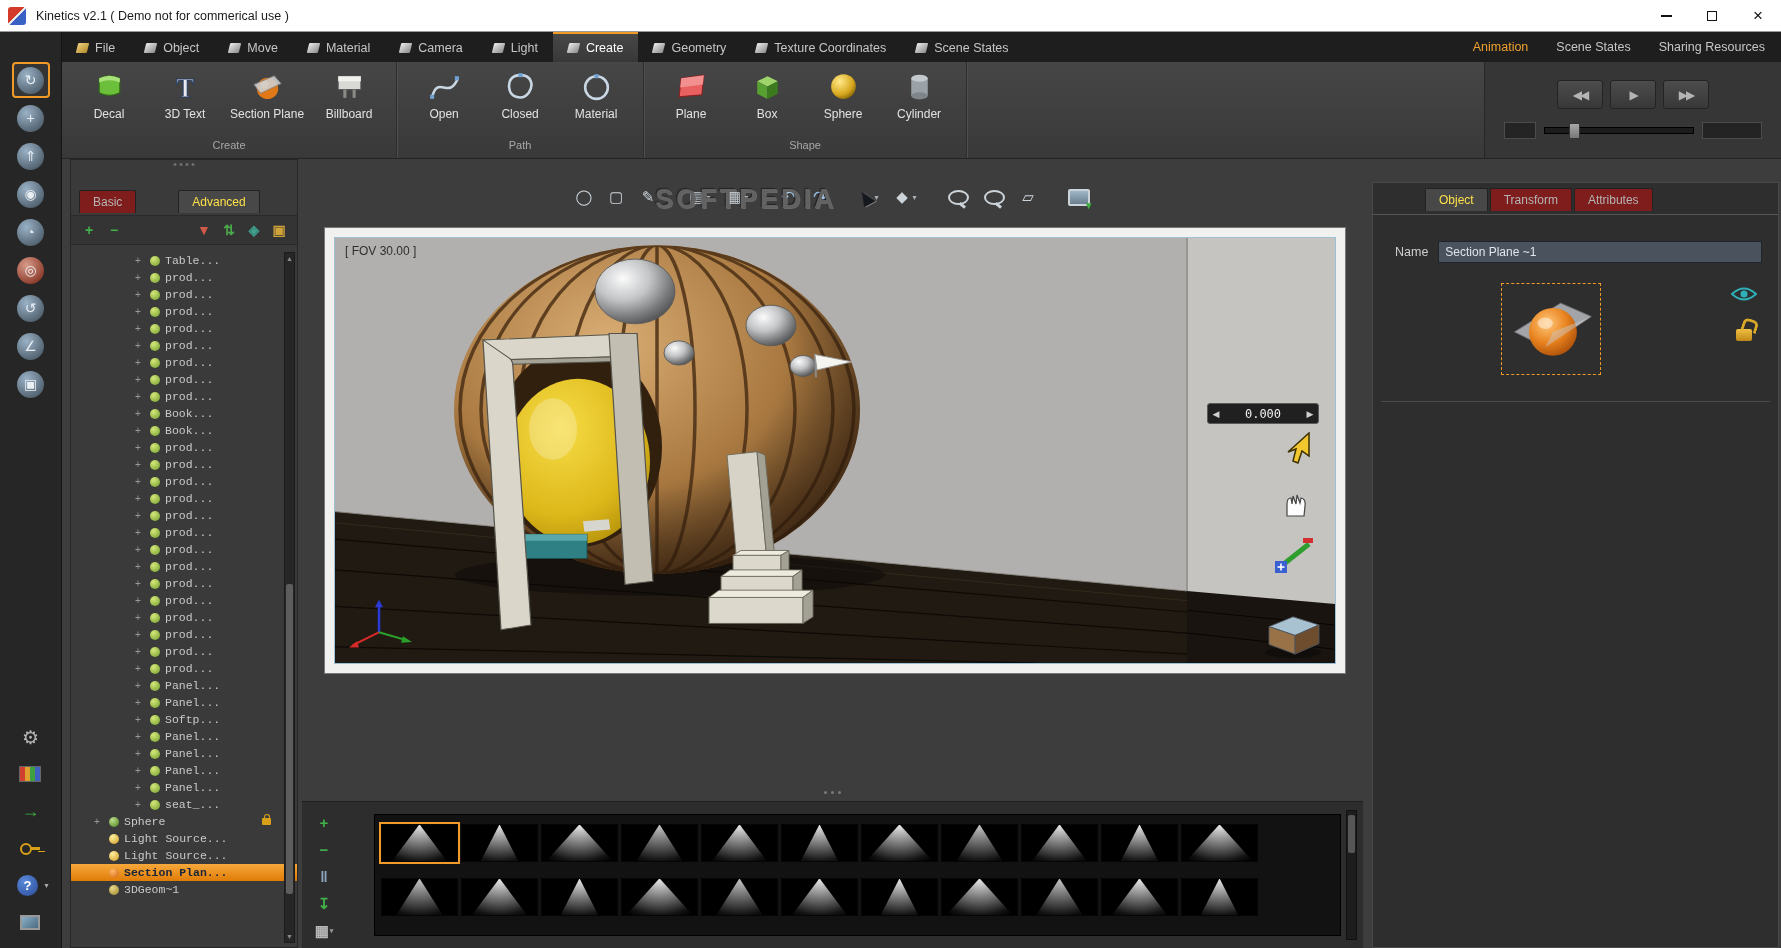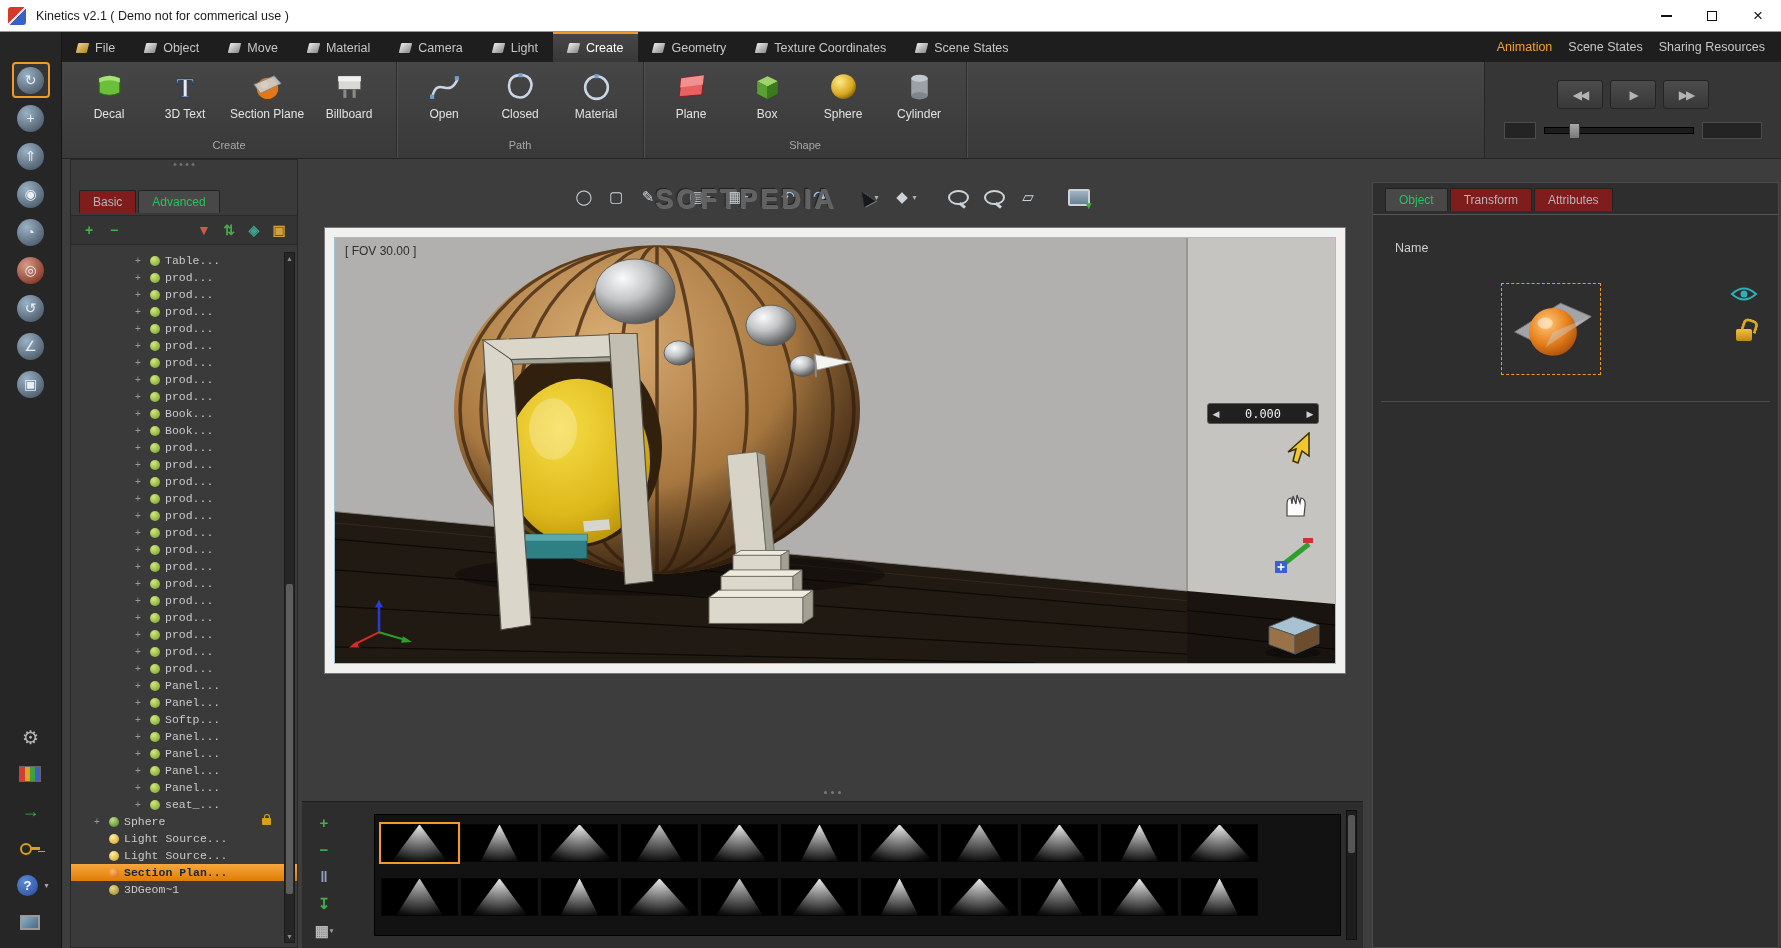--- a/index.html
+++ b/index.html
@@ -35,21 +35,21 @@
   .bico.gallery-icon{width:20px;height:15px;border:2px solid #999;background:linear-gradient(135deg,#8ab0c8,#4a6a80);box-sizing:border-box;}
   .sbdd{font-size:8px;color:#aaa;}
 
   
   #tabrow{position:absolute;left:62px;top:32px;width:1719px;height:30px;background:#1e1e1e;display:flex;align-items:stretch;z-index:20;}
   #menu-tabs{display:flex;}
   .mtab{display:flex;align-items:center;gap:7px;padding:0 15px;font-size:12.5px;color:#c6c6c6;border-top:2px solid transparent;box-sizing:border-box;white-space:nowrap;}
   .mtab.active{background:linear-gradient(#474747,#383838);color:#fff;border-top-color:#f09a28;}
   .mtab-ico{width:11px;height:10px;background:linear-gradient(135deg,#ececec,#8a8a8a);transform:skewX(-14deg);border-radius:1px;flex:none;}
   .mtab-ico.gold{background:linear-gradient(135deg,#f0d080,#b08a28);}
-  #right-tabs{margin-left:auto;display:flex;align-items:center;gap:16px;padding-right:16px;}
+  #right-tabs{margin-left:auto;display:flex;align-items:center;gap:28px;padding-right:16px;}
   .rtab{font-size:12.5px;color:#c6c6c6;white-space:nowrap;}
   .rtab.active{color:#f0a22e;}
 
   
   #ribbon{position:absolute;left:62px;top:62px;width:1719px;height:97px;background:linear-gradient(#464646,#393939);border-bottom:1px solid #242424;box-sizing:border-box;}
   #ribbon-groups{display:flex;height:100%;}
   .rgroup{display:flex;flex-direction:column;border-right:1px solid #2d2d2d;box-shadow:1px 0 0 #4f4f4f;padding:0 10px;}
   .rbtns{display:flex;align-items:flex-start;gap:2px;height:77px;padding-top:4px;box-sizing:border-box;}
   .rbtn{display:flex;flex-direction:column;align-items:center;gap:4px;min-width:62px;padding:3px 6px;border-radius:3px;}
   .ricon{width:34px;height:34px;display:flex;align-items:center;justify-content:center;}
@@ -66,21 +66,21 @@
   .afield.wide{width:58px;}
   #aslider{width:148px;height:5px;background:#1c1c1c;border:1px solid #000;position:relative;}
   #aslider .sl-thumb{position:absolute;left:24px;top:-5px;width:9px;height:14px;background:linear-gradient(#a8a8a8,#787878);border:1px solid #333;}
 
   
   #left-panel{position:absolute;left:70px;top:159px;width:228px;height:789px;background:#3a3a3a;border:1px solid #272727;box-sizing:border-box;}
   #lp-grip{position:absolute;left:50%;top:3px;transform:translateX(-50%);display:flex;gap:3px;}
   #lp-grip i{width:3px;height:3px;border-radius:50%;background:#6e6e6e;}
   #lp-tabs{position:absolute;left:8px;top:30px;display:flex;gap:2px;}
   .ptab{padding:4px 13px;font-size:12px;color:#b4b4b4;background:#7f1d1d;border:1px solid #222;border-bottom:none;border-radius:2px 2px 0 0;}
-  .ptab.active{background:#484848;color:#22c55e;}
+  .ptab.active{background:#484848;color:#fde047;margin-left:40px;}
   #lp-toolbar{position:absolute;left:0;top:55px;width:100%;height:30px;display:flex;align-items:center;gap:5px;padding:0 8px;box-sizing:border-box;background:#343434;border-top:1px solid #2a2a2a;border-bottom:1px solid #2a2a2a;}
   .lptool{width:20px;height:20px;display:flex;align-items:center;justify-content:center;font-size:14px;font-weight:bold;}
   .lpsp{flex:1;}
   #tree{position:absolute;left:0;top:87px;bottom:2px;width:100%;overflow:hidden;padding-top:5px;box-sizing:border-box;}
   .trow{display:flex;align-items:center;height:17px;font-size:11.5px;color:#c9c9c9;padding-right:18px;box-sizing:border-box;}
   .trow.lv1,.trow.lv2{padding-left:19px;}
   .trow.lv3{padding-left:60px;}
   .texp{width:14px;color:#9a9a9a;font-size:10px;text-align:center;flex:none;}
   .tico{width:10px;height:10px;border-radius:50%;margin:0 5px 0 5px;flex:none;}
   .tico.mesh{background:radial-gradient(circle at 35% 30%,#d6e87a,#6f9c2c);}
@@ -921,20 +921,21 @@
 
   <div id="right-panel" data-name="object-panel">
     <div id="rp-tabs" data-name="object-panel-tabs">
         <div class="ptab active" data-name="object-tab-object">Object</div>
         <div class="ptab" data-name="object-tab-transform">Transform</div>
         <div class="ptab" data-name="object-tab-attributes">Attributes</div>
       </div>
     <div id="rp-tabline" data-name="tab-divider"></div>
     <div id="rp-name-row" data-name="name-row">
       <span id="rp-name-label" data-name="name-label">Name</span>
+      <input id="rp-name-input" data-name="object-name-input" value="Section Plane ~1" style="">
     </div>
     <div id="rp-preview-box" data-name="object-preview">
       <svg width="92" height="84" viewBox="0 0 96 86" data-name="section-plane-preview-icon">
         <defs>
           <radialGradient id="pg" cx="38%" cy="32%" r="75%">
             <stop offset="0" stop-color="#ffc87a"></stop>
               <stop offset="0.55" stop-color="#e8821e"></stop>
               <stop offset="1" stop-color="#a84c08"></stop>
           </radialGradient>
         </defs>

